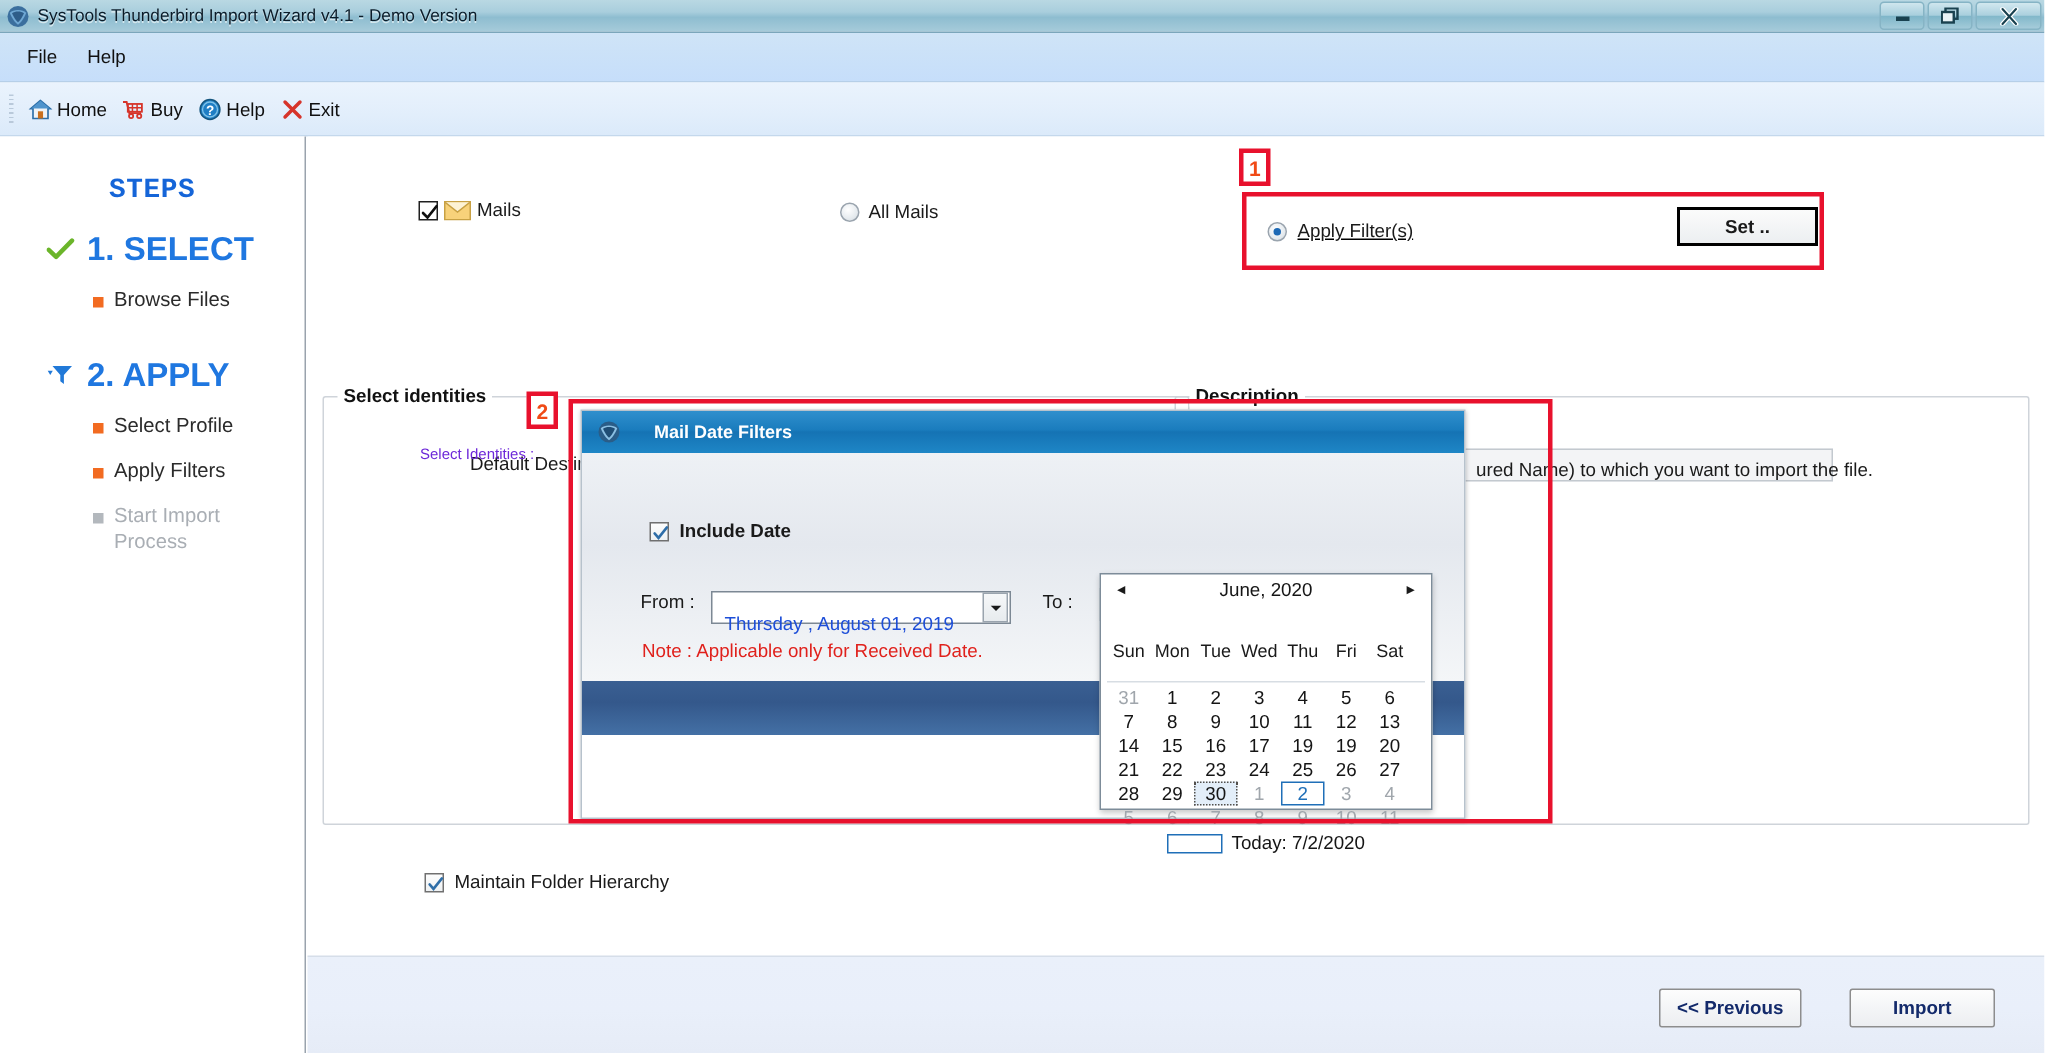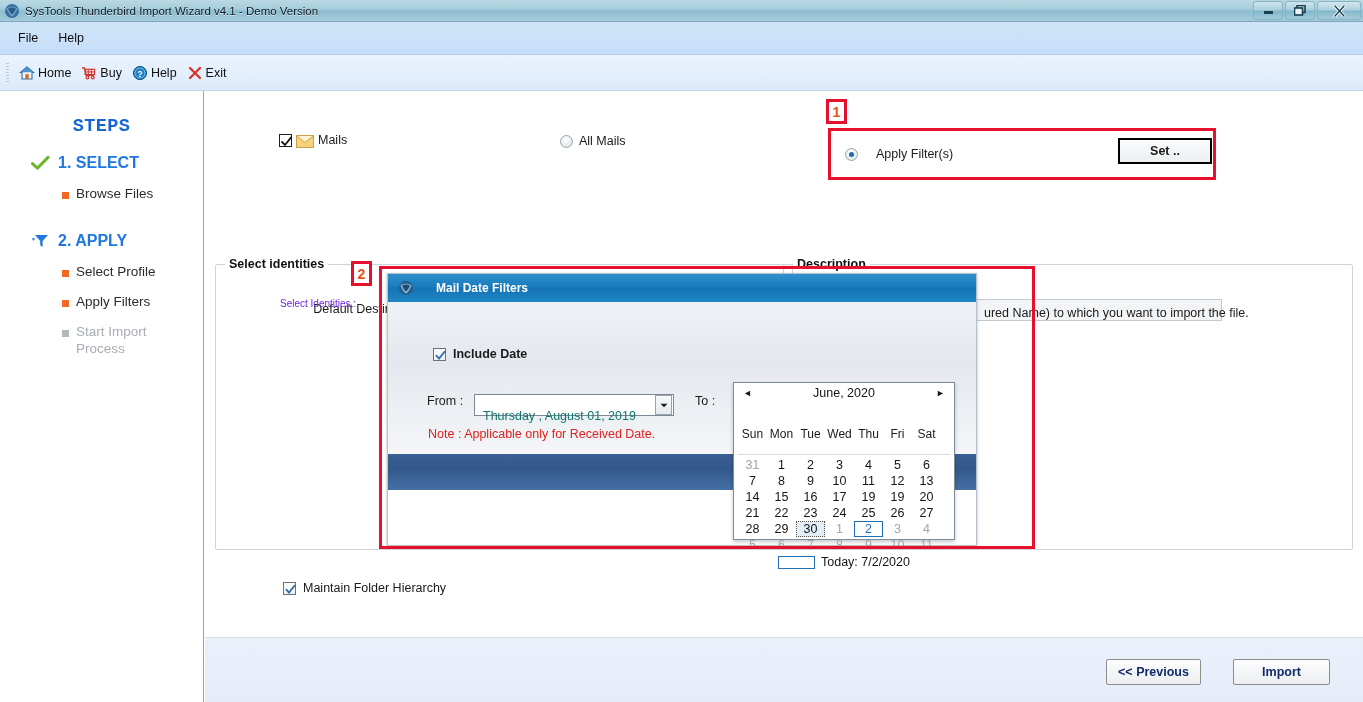--- a/index.html
+++ b/index.html
@@ -84,21 +84,21 @@
   }
   .steps-title {
     text-align: center; margin-top: 25px;
     font-size: 18.5px; font-weight: bold; color: #1565d8; letter-spacing: 0.4px; font-family: Liberation Mono, monospace;
   }
   .step {
     display: flex; align-items: center; gap: 8px;
     margin-top: 16px; padding-left: 30px;
   }
   .step-ico { width: 20px; height: 20px; flex: none; display:flex; align-items:center; justify-content:center;}
-  .step-label { font-size: 16px; font-weight: bold; color: #1f77e0; }
+  .step-label { font-size: 22px; font-weight: bold; color: #1f77e0; }
   .step.done .step-label { color: #1f77e0; }
   .step.disabled .step-label { color: #a9aeb4; }
   .substep {
     display: flex; align-items: flex-start; gap: 7px;
     margin-top: 13px; padding-left: 62px;
   }
   .bullet {
     width: 7px; height: 7px; background: #f26b21; flex: none; margin-top: 6px;
   }
   .substep.disabled .bullet { background: #b3b8bd; }
@@ -128,21 +128,21 @@
     border: 1px solid #9aa4ae;
     background: radial-gradient(circle at 40% 35%, #ffffff 0%, #e6ebef 60%, #d2d9df 100%);
     flex: none; position: relative;
   }
   .winradio.sel::after {
     content: ""; position: absolute; left: 3px; top: 3px; width: 5px; height: 5px;
     border-radius: 50%; background: #1d69b5;
   }
 
   .filterbox { position: absolute; left: 629px; top: 0px; width: 388px; height: 52px; }
-  .apply-filter { position: absolute; left: 11px; top: 19px; display: flex; align-items: center; gap: 18px; }
+  .apply-filter { position: absolute; left: 11px; top: 19px; display: flex; align-items: center; gap: 7px; text-decoration: underline; }
   .setbtn {
     position: absolute; right: 10px; top: 10px; width: 94px; height: 26px;
     border: 2px solid #000000; background: linear-gradient(to bottom,#fbfbfb,#eceff1);
     font-size: 12.5px; font-weight: bold; color: #1a1a1a;
     display: flex; align-items: center; justify-content: center; cursor: pointer;
   }
 
   
   .pathrow { position: absolute; left: 0; top: 208px; width: 1158px; height: 24px; }
   .pathlabel {
@@ -216,21 +216,21 @@
     background: linear-gradient(to bottom,#eef1f5 0%,#e4e8ee 40%,#f4f6f8 100%);
   }
   .dlg-chk { position: absolute; left: 45px; top: 45px; display: flex; align-items: center; gap: 7px; }
   .dlg-chk .lbl { font-weight: bold; font-size: 12.5px; }
   .dlg-from-label { position: absolute; left: 39px; top: 92px; font-size: 12.5px; color: #1a1a1a; }
   .datepicker {
     position: absolute; height: 22px;
     border: 1px solid #7c8894; background: #ffffff;
     display: flex; align-items: center;
   }
-  .dp-text { flex: 1; padding-left: 8px; font-size: 12.5px; color: #0f766e; white-space: nowrap; margin-top: 21px; }
+  .dp-text { flex: 1; padding-left: 8px; font-size: 12.5px; color: #1d4ed8; white-space: nowrap; margin-top: 21px; }
   .dp-arrow {
     width: 17px; height: 20px; margin-right: 1px; flex: none;
     display: flex; align-items: center; justify-content: center;
     background: linear-gradient(to bottom,#f6f8f9,#e7ebee);
     border: 1px solid #9aa4ae;
   }
   .dp-arrow.open {
     background: linear-gradient(to bottom,#a7d6ef 0%,#5cb6e3 100%);
     border: 1px solid #2e86bd;
   }

